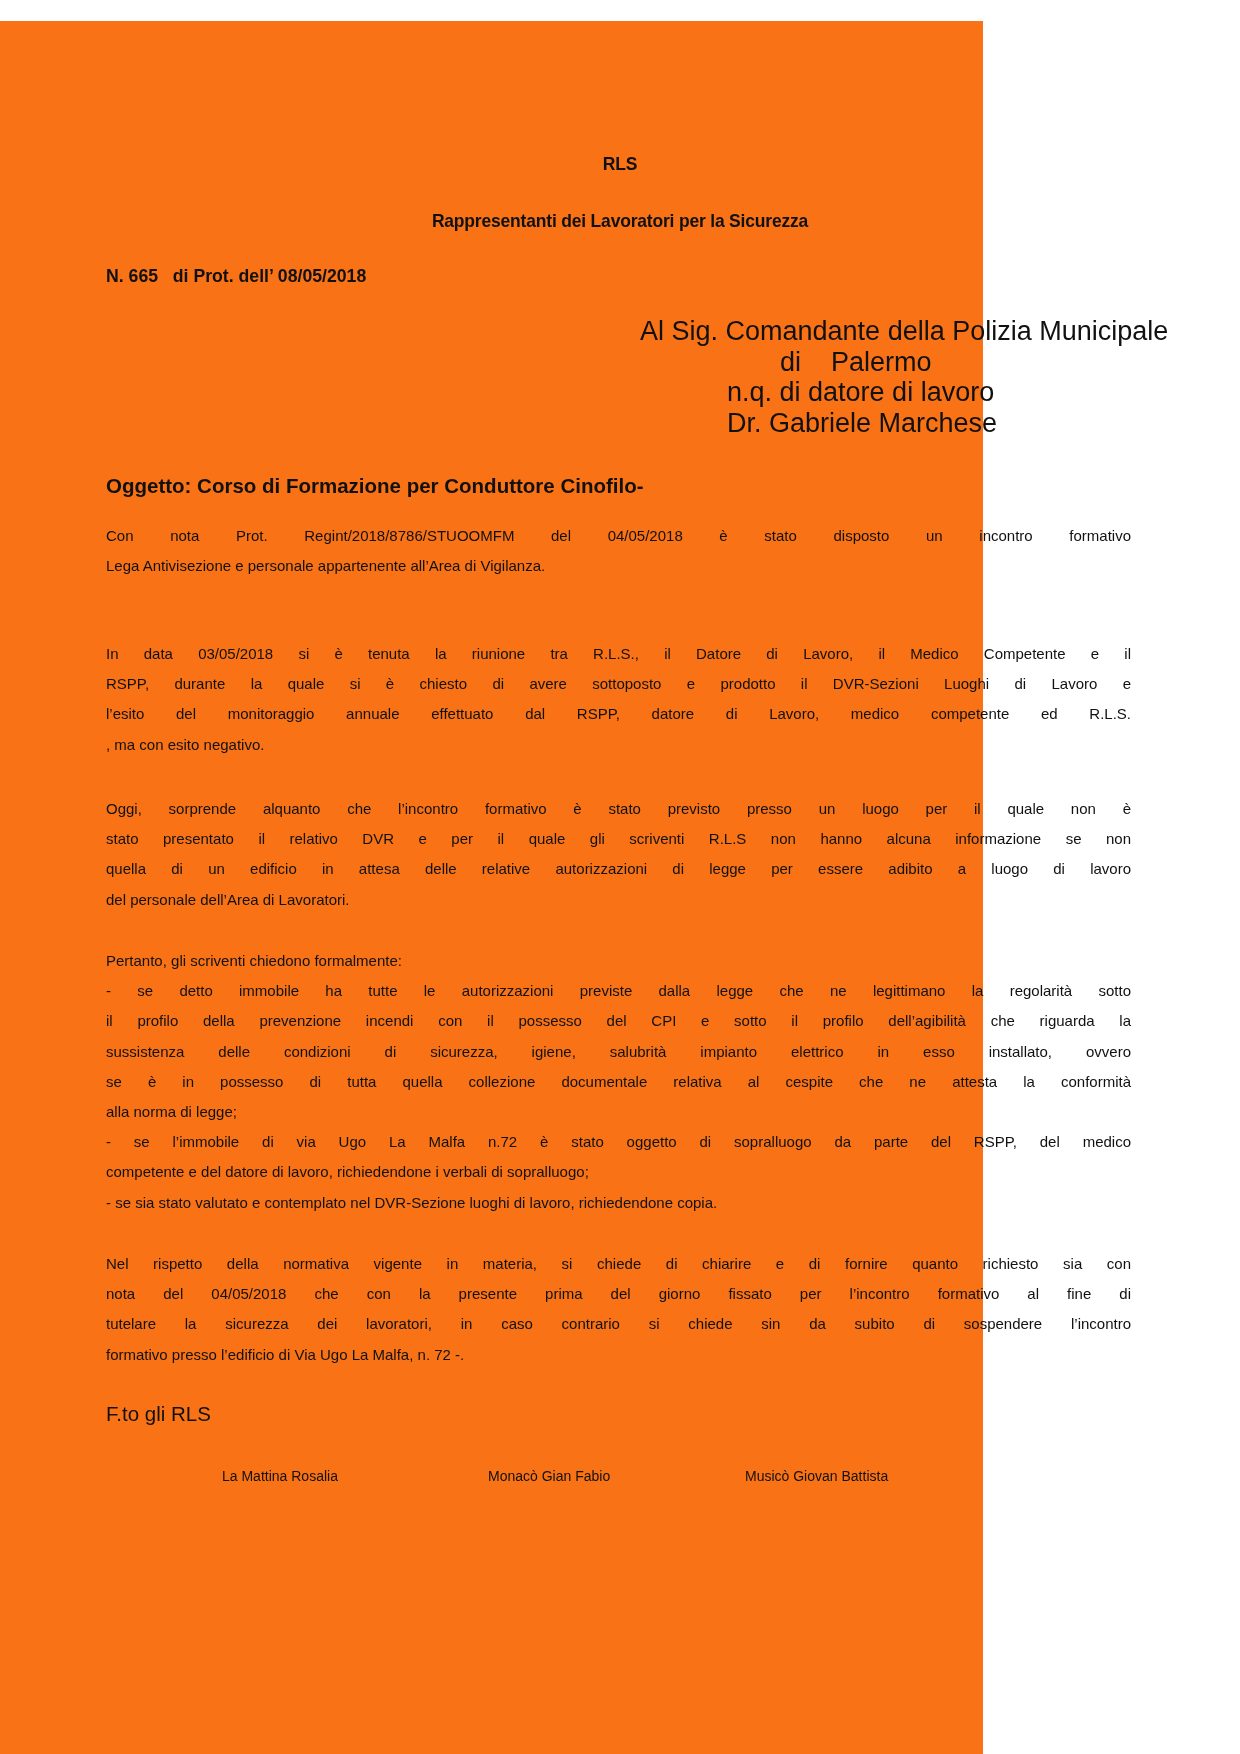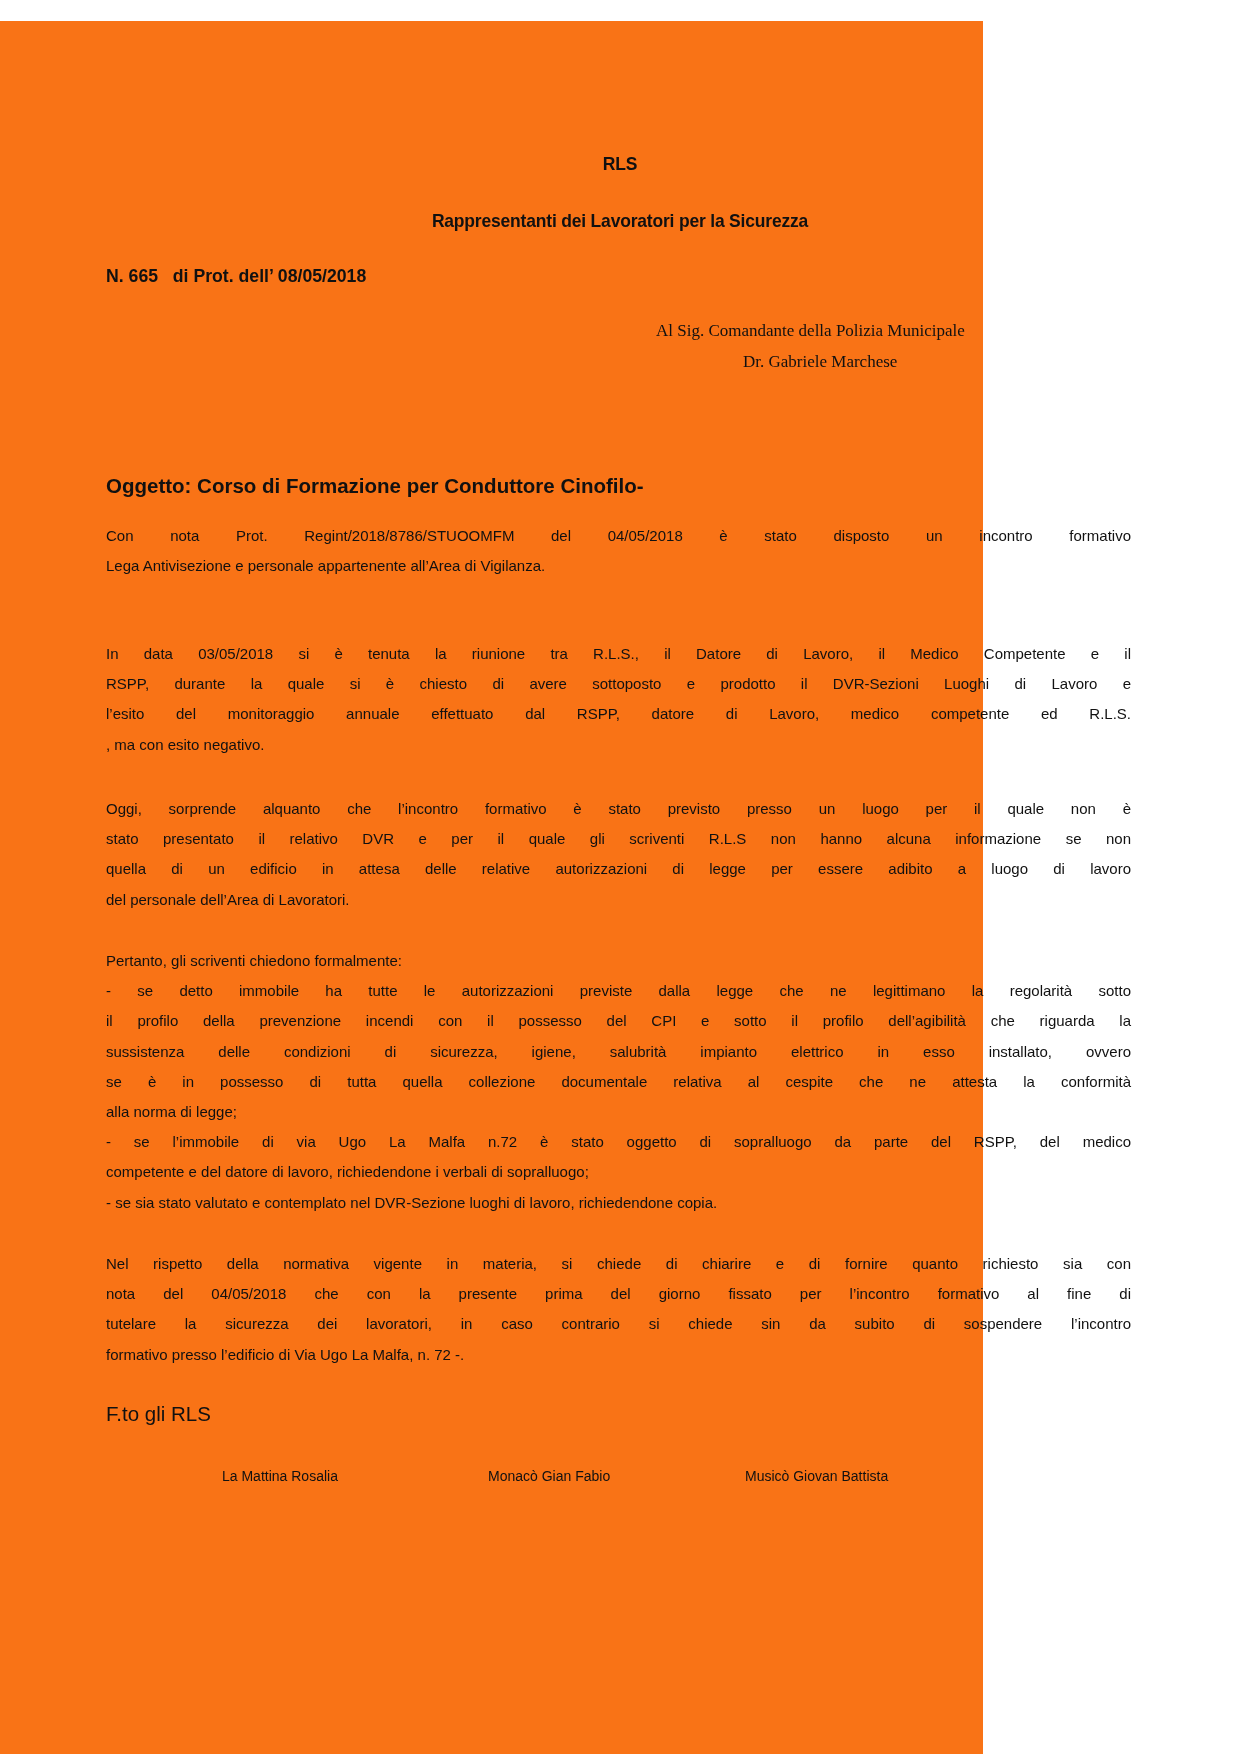--- a/index.html
+++ b/index.html
@@ -44,24 +44,24 @@
       font-family: "Liberation Sans", sans-serif;
       font-weight: bold;
       font-size: 19px;
       line-height: 24px;
       white-space: pre;
       transform: scaleX(0.93);
       transform-origin: 0 0;
     }
     .addressee {
       position: absolute;
-      left: 656px;
+      left: 640px;
       top: 295px;
-      font-family: Liberation Serif, serif;
-      font-size: 17px;
+      font-family: Liberation Sans, sans-serif;
+      font-size: 27px;
       line-height: 30.5px;
     }
     .addressee div { white-space: pre; }
     .addr-l1 { padding-left: 0; }
     .addr-l2 { padding-left: 140px; }
     .addr-l3 { padding-left: 87px; }
     .addr-l4 { padding-left: 87px; }
 
     .body-text {
       position: absolute;
@@ -119,20 +119,22 @@
 <body>
 
 <div class="page">
 
   <div class="hdr hdr-rls">RLS</div>
   <div class="hdr hdr-full">Rappresentanti dei Lavoratori per la Sicurezza</div>
   <div class="protocol">N. 665   di Prot. dell’ 08/05/2018</div>
 
   <div class="addressee">
     <div class="addr-l1">Al Sig. Comandante della Polizia Municipale</div>
+    <div class="addr-l2">di    Palermo</div>
+    <div class="addr-l3">n.q. di datore di lavoro</div>
     <div class="addr-l4">Dr. Gabriele Marchese</div>
   </div>
 
   <div class="subject">Oggetto: Corso di Formazione per Conduttore Cinofilo-</div>
 
   <div class="body-text p1">
     <span class="line">Con nota Prot. Regint/2018/8786/STUOOMFM del 04/05/2018 è stato disposto un incontro formativo</span>
     <span class="line last">Lega Antivisezione e personale appartenente all’Area di Vigilanza.</span>
   </div>
 

